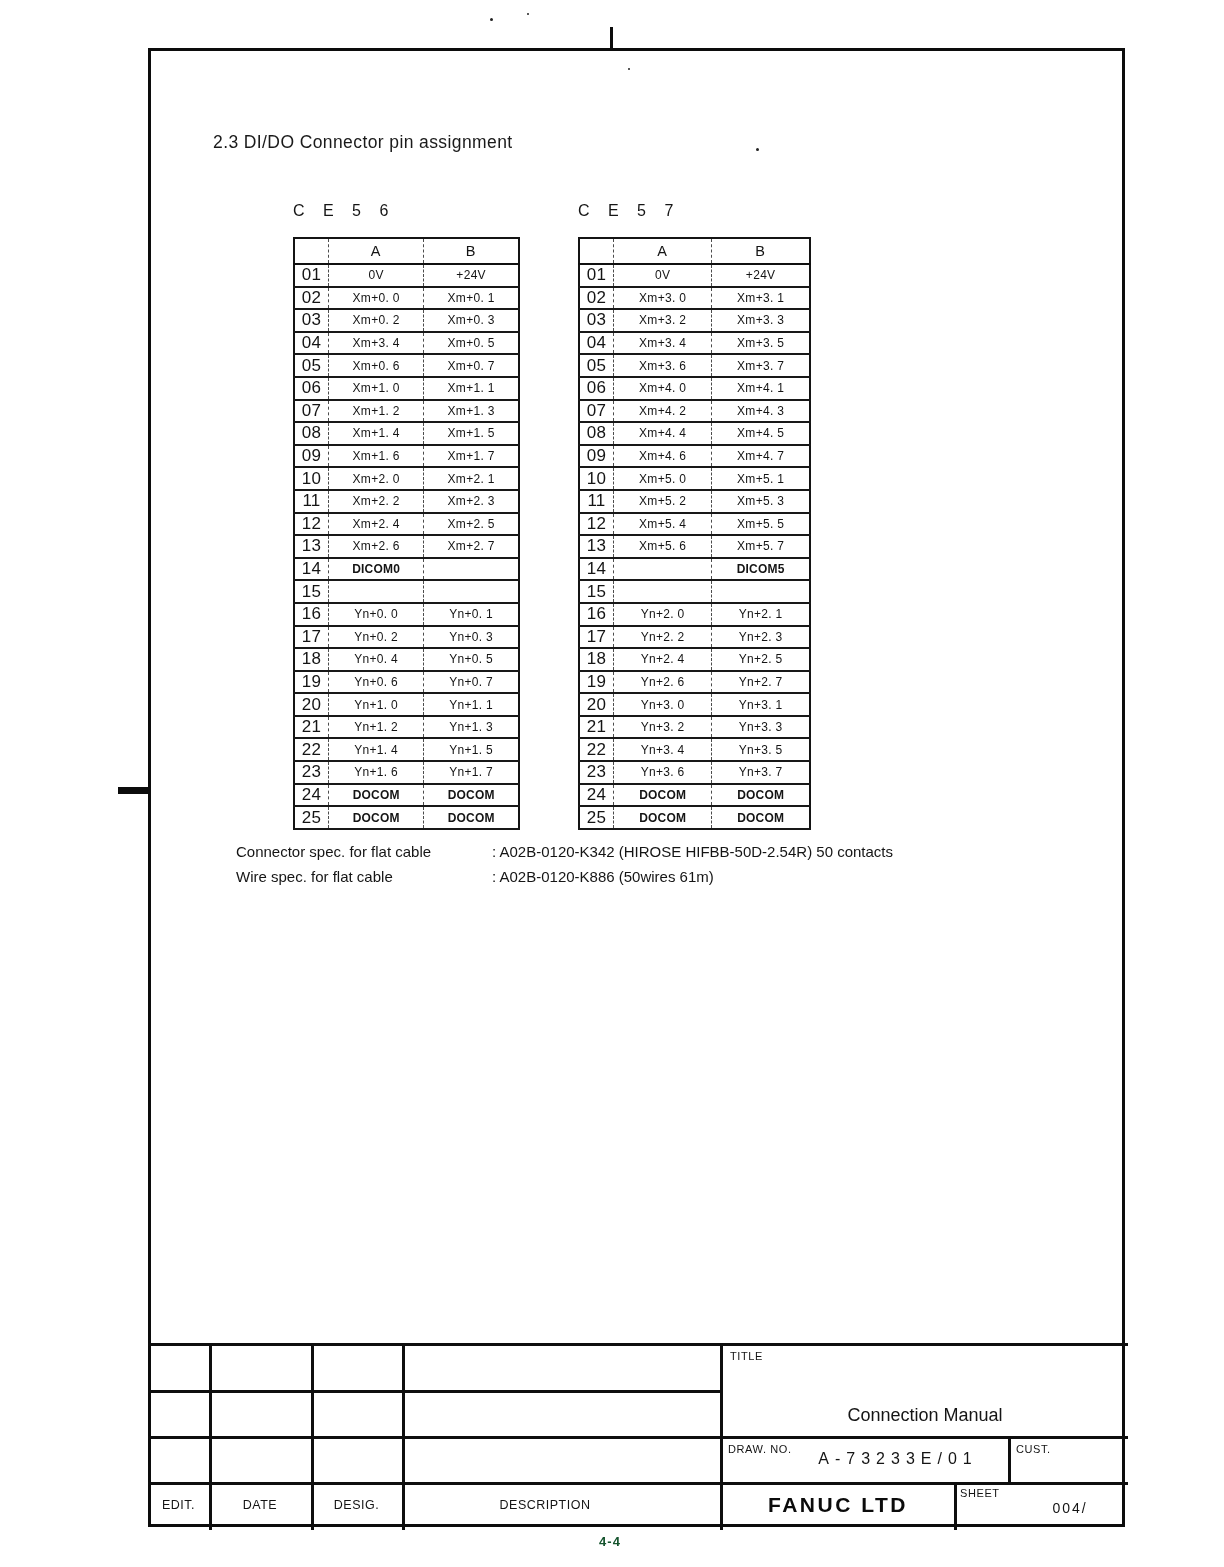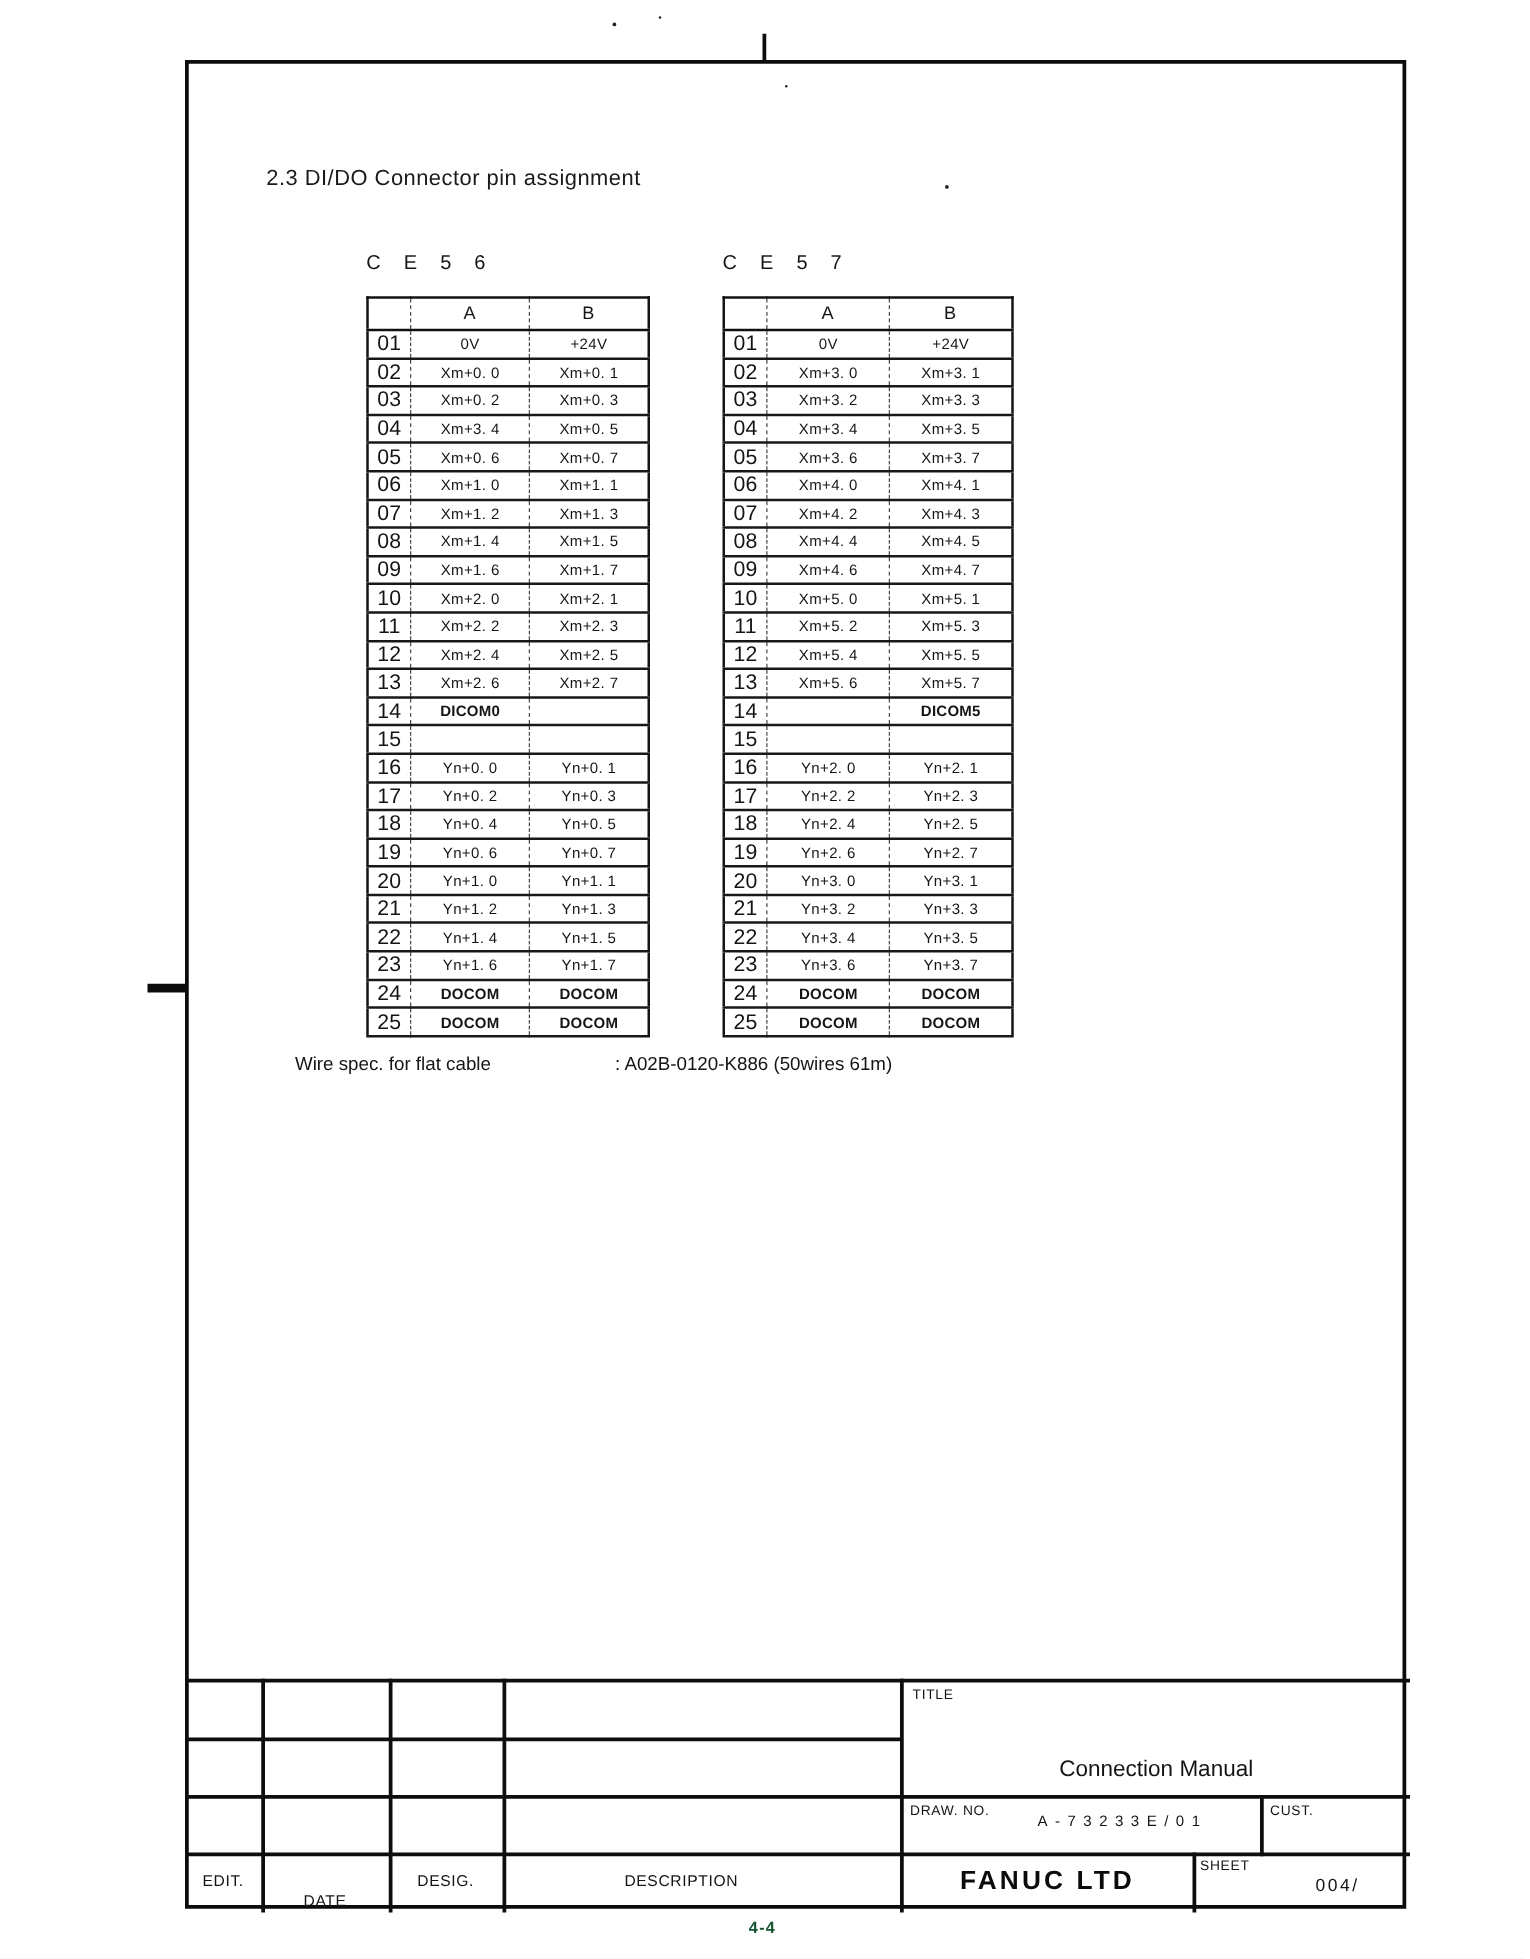--- a/index.html
+++ b/index.html
@@ -44,21 +44,21 @@
   .spec-label{display:inline-block;width:256px;}
 
   
   .tb-line{position:absolute;background:#0e0e0e;}
   .tb-label{position:absolute;color:#141414;}
   .lbl-sm{font-size:11px;letter-spacing:0.6px;font-family:"Liberation Sans",sans-serif;}
   .lbl-cell{font-size:12.5px;letter-spacing:0.5px;text-align:center;}
   .title-line{position:absolute;left:722px;width:406px;text-align:center;
     font-size:18px;color:#151515;}
   .draw-no{position:absolute;left:788px;width:220px;text-align:center;
-    font-size:12px;letter-spacing:6px;color:#141414;}
+    font-size:16px;letter-spacing:6px;color:#141414;}
   .company{position:absolute;left:722px;width:232px;text-align:center;
     font-size:21px;font-weight:700;letter-spacing:2.5px;color:#0b0b0b;}
   .sheet-val{position:absolute;left:1010px;width:120px;text-align:center;
     font-size:14px;letter-spacing:2px;color:#141414;}
   .page-num{position:absolute;left:560px;top:1534px;width:100px;text-align:center;
     font-size:13px;font-weight:700;letter-spacing:1px;color:#14532d;}
 </style>
 </head>
 <body>
 
@@ -344,20 +344,23 @@
         </tr>
         <tr>
           <td>25</td>
           <td class="com">DOCOM</td>
           <td class="com">DOCOM</td>
         </tr>
       </tbody>
     </table>
 
   <div class="specs">
+    <div class="spec-line">
+      <span class="spec-label">Connector spec. for flat cable</span><span>: A02B-0120-K342 (HIROSE HIFBB-50D-2.54R) 50 contacts</span>
+    </div>
     <div class="spec-line">
       <span class="spec-label">Wire spec. for flat cable</span><span>: A02B-0120-K886 (50wires 61m)</span>
     </div>
   </div>
 
   <div class="tb-line" style="left:148px;top:1343px;width:980px;height:3px;"></div>
   <div class="tb-line" style="left:148px;top:1390px;width:574px;height:3px;"></div>
   <div class="tb-line" style="left:148px;top:1436px;width:980px;height:3px;"></div>
   <div class="tb-line" style="left:148px;top:1482px;width:980px;height:3px;"></div>
   <div class="tb-line" style="left:209px;top:1343px;width:3px;height:187px;"></div>
@@ -368,21 +371,21 @@
   <div class="tb-line" style="left:954px;top:1482px;width:3px;height:48px;"></div>
 
   <div class="tb-label lbl-sm" style="left:730px;top:1350px;">TITLE</div>
   <div class="title-line" style="top:1405px;">Connection Manual</div>
 
   <div class="tb-label lbl-sm" style="left:728px;top:1443px;">DRAW.  NO.</div>
   <div class="draw-no" style="top:1450px;">A-73233E/01</div>
   <div class="tb-label lbl-sm" style="left:1016px;top:1443px;">CUST.</div>
 
   <div class="tb-label lbl-cell" style="left:148px;top:1498px;width:61px;">EDIT.</div>
-  <div class="tb-label lbl-cell" style="left:209px;top:1498px;width:102px;margin-top:16px;">DATE</div>
+  <div class="tb-label lbl-cell" style="left:209px;top:1498px;width:102px;">DATE</div>
   <div class="tb-label lbl-cell" style="left:311px;top:1498px;width:91px;">DESIG.</div>
   <div class="tb-label lbl-cell" style="left:402px;top:1498px;width:286px;">DESCRIPTION</div>
 
   <div class="company" style="top:1493px;">FANUC LTD</div>
   <div class="tb-label lbl-sm" style="left:960px;top:1487px;">SHEET</div>
   <div class="sheet-val" style="top:1500px;">004/</div>
 
   <div class="page-num">4-4</div>
 
 </div>

